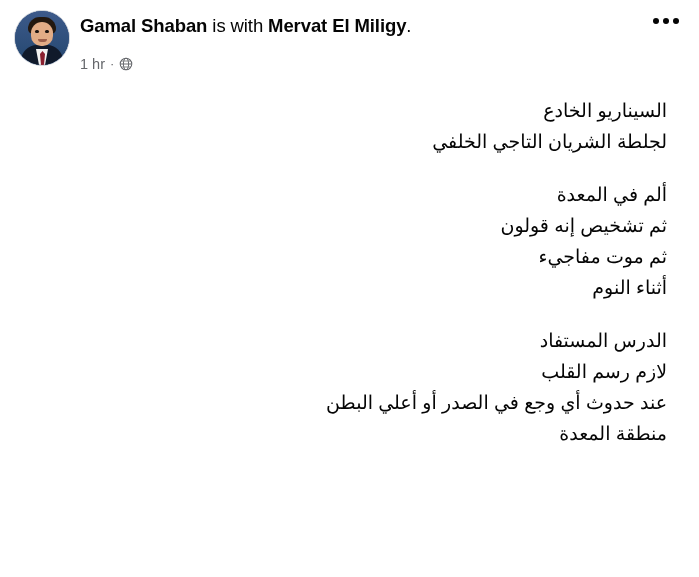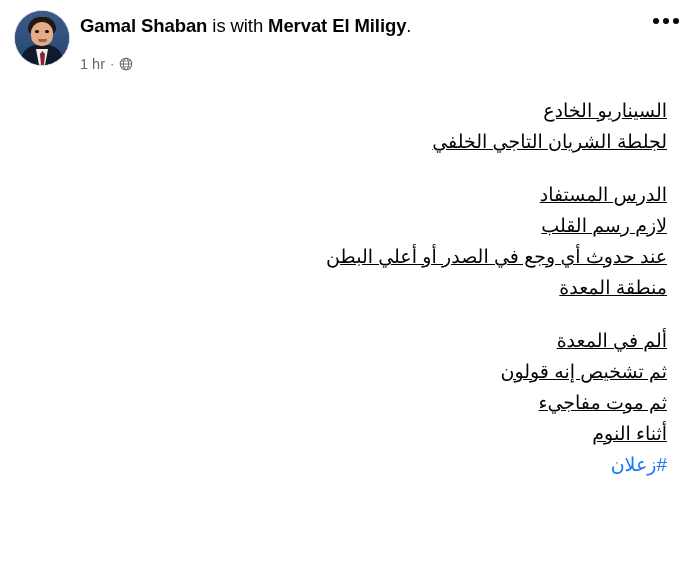--- a/index.html
+++ b/index.html
@@ -164,21 +164,20 @@
     text-align: right;
     padding-left: 6px;
     padding-right: 18px;
     font-size: 19px;
     line-height: 31px;
     color: #050505;
   }
   .para {
     margin: 16px 0 22px 0;
     white-space: pre-line;
-    text-decoration: underline;
   }
   .para:last-of-type {
     margin-bottom: 0;
   }
   .hashtag {
     color: #1877f2;
     cursor: pointer;
   }
 </style>
 </head>
@@ -219,24 +218,23 @@
 
   <div class="menu-dots">
     <span></span>
     <span></span>
     <span></span>
   </div>
 
   <div class="post-body">
     <p class="para">السيناريو  الخادع
 لجلطة الشريان التاجي الخلفي</p>
+    <p class="para">ألم في المعدة
+ثم تشخيص إنه قولون
+ثم موت مفاجيء
+أثناء النوم</p>
     <p class="para">الدرس المستفاد
 لازم رسم القلب
 عند حدوث أي وجع في الصدر أو أعلي البطن
 منطقة المعدة</p>
-    <p class="para">ألم في المعدة
-ثم تشخيص إنه قولون
-ثم موت مفاجيء
-أثناء النوم</p>
-    <div class="hashtag">#زعلان</div>
   </div>
 
 </div>
 
 </body></html>

